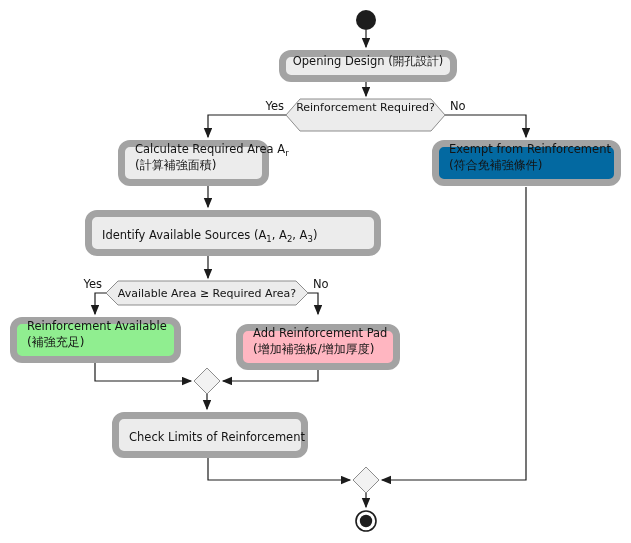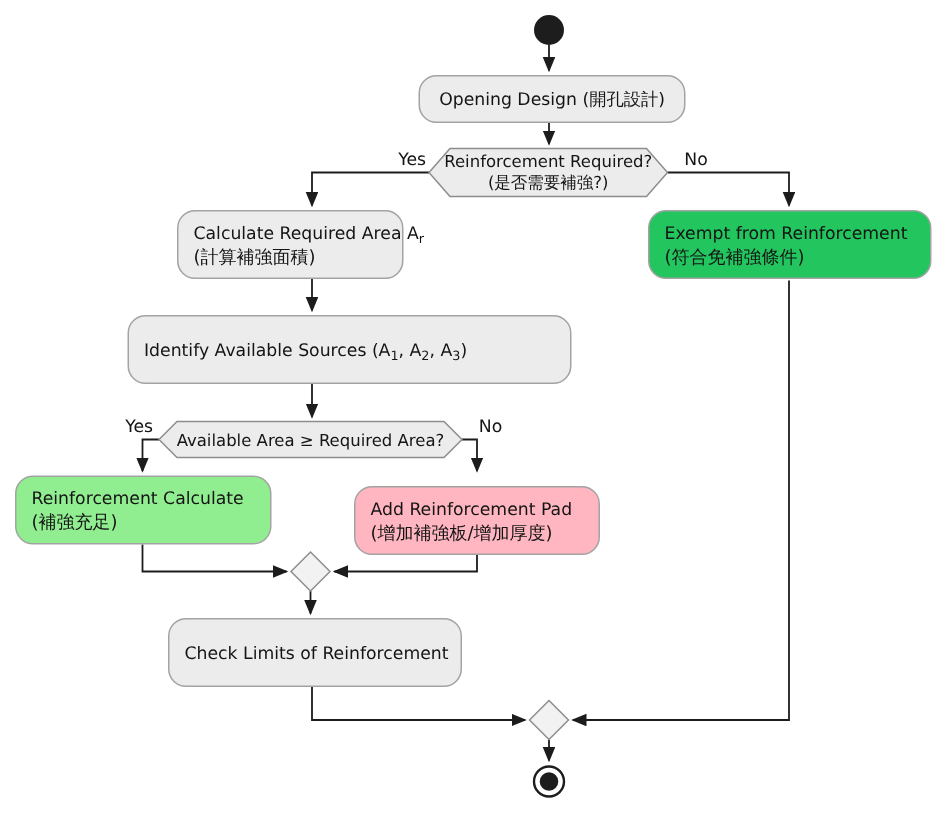--- a/index.html
+++ b/index.html
@@ -5,33 +5,33 @@
   html,body{margin:0;padding:0;background:#fff;}
   #canvas{
     position:relative;width:631px;height:543px;background:#ffffff;overflow:hidden;
     font-family:"DejaVu Sans","Liberation Sans",sans-serif;color:#141414;
   }
   #wires{position:absolute;left:0;top:0;width:631px;height:543px;}
   .edge{fill:none;stroke:#1c1c1c;stroke-width:1.2;}
   .shape{fill:#ececec;stroke:#8d8d8d;stroke-width:1;}
   .mergenode{fill:#f2f2f2;stroke:#8d8d8d;stroke-width:1;}
   .box{
-    position:absolute;box-sizing:border-box;border:1px solid #a3a3a3;border-radius:12px;
+    position:absolute;box-sizing:border-box;border:7px solid #a3a3a3;border-radius:12px;
     background:#ececec;font-size:11.5px;line-height:16px;padding:6px 10px;
-    display:flex;flex-direction:column;justify-content:center;white-space:nowrap;
+    display:flex;flex-direction:column;justify-content:flex-end;white-space:nowrap;
   }
   .box .l1{font-size:11.5px;}
   .box .l2{font-size:12px;}
   sub{font-size:8.5px;line-height:0;}
   .center{align-items:center;text-align:center;}
   .hexlabel{
     position:absolute;font-size:11px;line-height:14px;text-align:center;white-space:nowrap;
   }
   .guard{
-    position:absolute;font-size:11.5px;line-height:13px;white-space:nowrap;text-align:center;
+    position:absolute;font-size:11.5px;line-height:13px;white-space:nowrap;
   }
   .right{text-align:right;}
 </style>
 </head>
 <body>
 
 <div id="canvas">
 
   <svg id="wires" viewBox="0 0 631 543" xmlns="http://www.w3.org/2000/svg">
     <defs>
@@ -75,42 +75,41 @@
 
   <div class="box" style="left:118px;top:140px;width:151px;height:46px;">
     <span class="l1"><span>Calculate Required Area A</span><sub>r</sub></span>
     <span class="l2">(計算補強面積)</span>
   </div>
 
   <div class="box" style="left:85px;top:210px;width:296px;height:46px;">
     <span class="l1"><span>Identify Available Sources (A</span><sub>1</sub><span>, A</span><sub>2</sub><span>, A</span><sub>3</sub><span>)</span></span>
   </div>
 
-  <div class="box" style="left: 432px; top: 140px; width: 189px; height: 46px; background-color: #22c55e;">
+  <div class="box" style="left: 432px; top: 140px; width: 189px; height: 46px; background-color: #0369a1;">
     <span class="l1">Exempt from Reinforcement</span>
     <span class="l2">(符合免補強條件)</span>
   </div>
 
   <div class="box" style="left: 10px; top: 317px; width: 171px; height: 46px; background-color: rgb(144, 238, 144);">
-    <span class="l1">Reinforcement Calculate</span>
+    <span class="l1">Reinforcement Available</span>
     <span class="l2">(補強充足)</span>
   </div>
 
   <div class="box" style="left: 236px; top: 324px; width: 164px; height: 46px; background-color: rgb(255, 182, 193);">
     <span class="l1">Add Reinforcement Pad</span>
     <span class="l2">(增加補強板/增加厚度)</span>
   </div>
 
   <div class="box" style="left:112px;top:412px;width:196px;height:46px;gap:27px;">
     <span class="l1">Check Limits of Reinforcement</span>
   </div>
 
   <div class="hexlabel" style="left:292px;top:101px;width:147px;">
     <div>Reinforcement Required?</div>
-    <div>(是否需要補強?)</div>
   </div>
 
   <div class="hexlabel" style="left:112px;top:287px;width:190px;">
     <div>Available Area ≥ Required Area?</div>
   </div>
 
   <div class="guard right" style="left:256px;top:100px;width:28px;">Yes</div>
   <div class="guard" style="left:450px;top:100px;width:28px;">No</div>
   <div class="guard right" style="left:72px;top:278px;width:30px;">Yes</div>
   <div class="guard" style="left:313px;top:278px;width:28px;">No</div>

